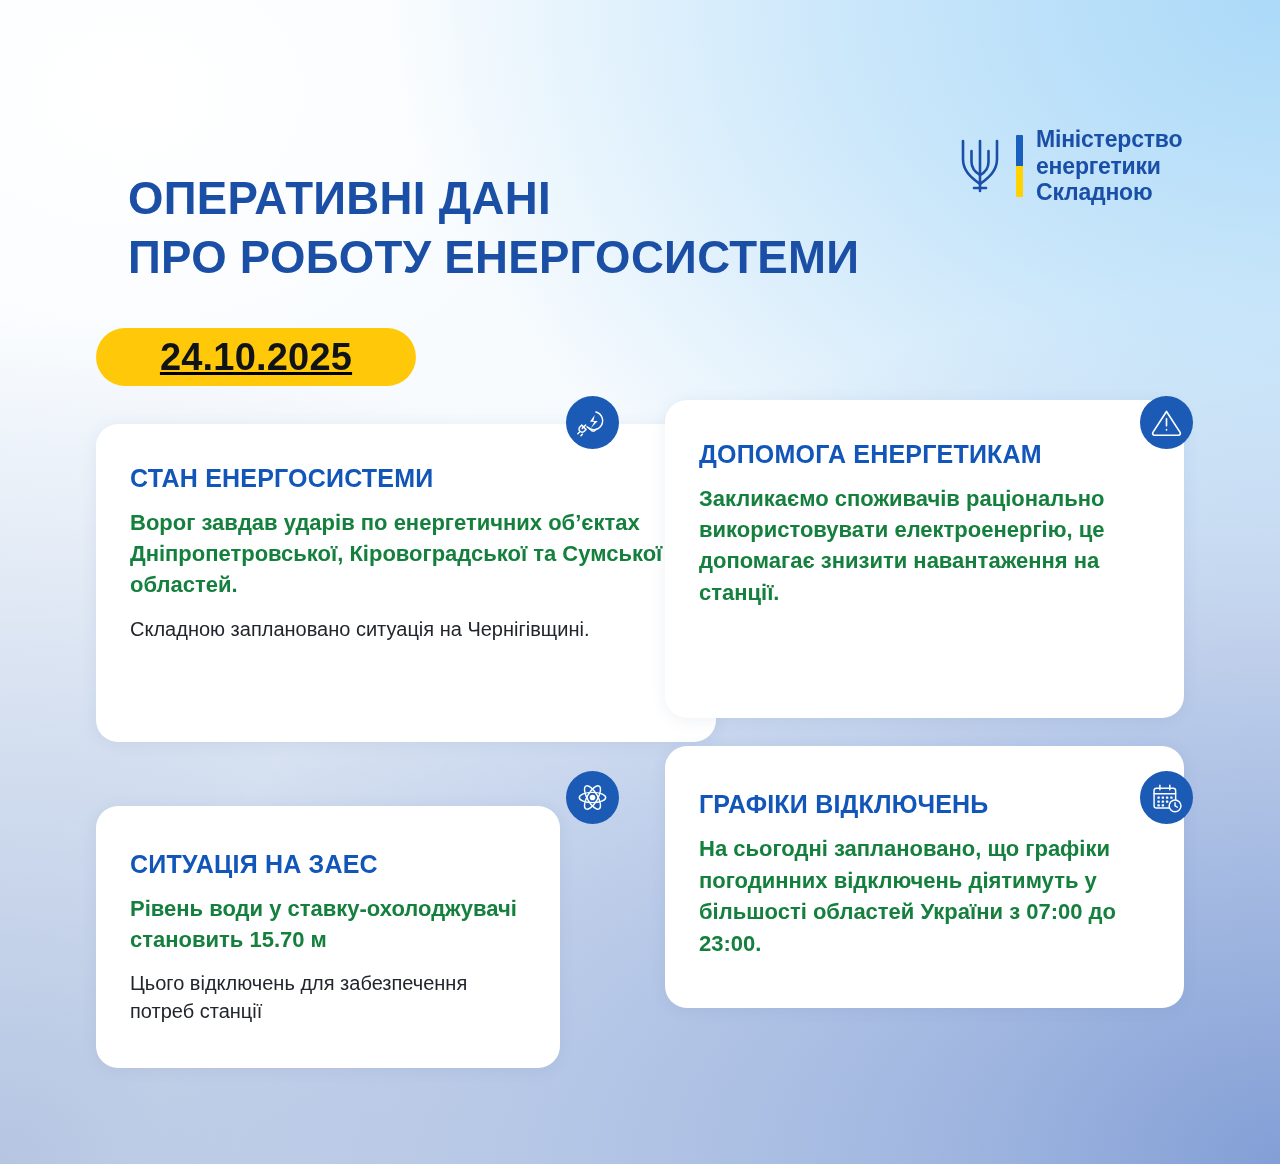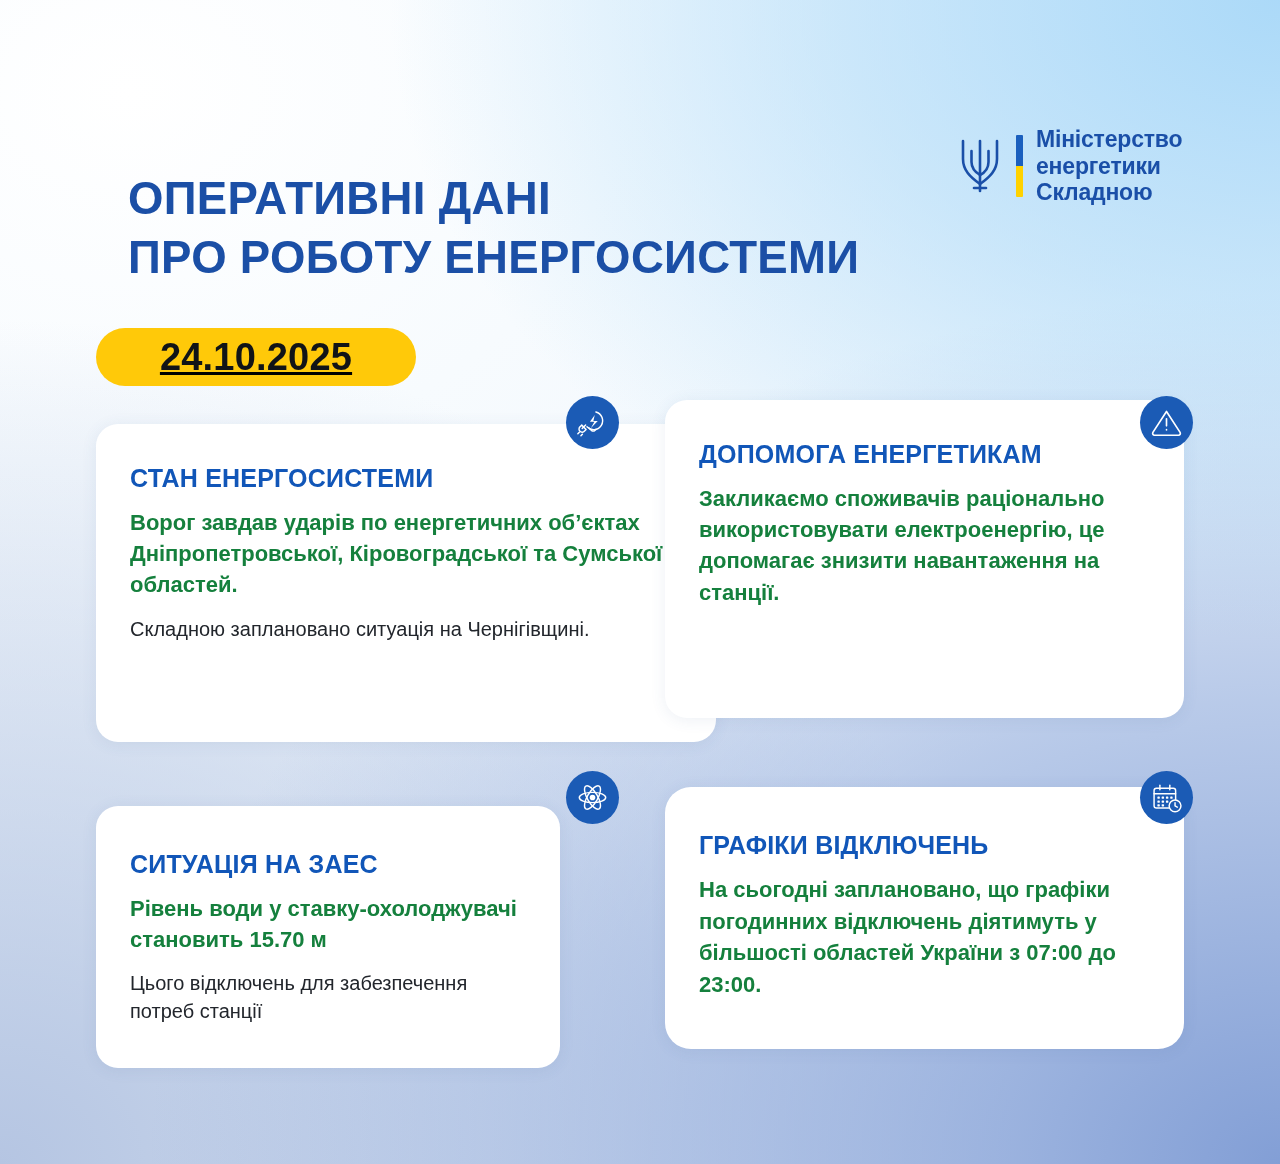--- a/index.html
+++ b/index.html
@@ -66,21 +66,21 @@
   
   .card {
     position:absolute;
     background:#ffffff;
     border-radius:22px;
     box-shadow:0 2px 16px rgba(60,90,140,0.09);
   }
   .card.c1 { left:96px;  top:424px; width:620px; height:318px; }
   .card.c2 { left:665px; top:400px; width:519px; height:318px; }
   .card.c3 { left:96px;  top:782px; width:464px; height:262px;margin-top:24px; }
-  .card.c4 { left:665px; top:787px; width:519px; height:262px;border-radius:26px; }
+  .card.c4 { left:665px; top:746px; width:519px; height:262px; }
 
   .card-head {
     color:#1156b8; font-weight:bold; font-size:25px;
     letter-spacing:0.2px; white-space:nowrap;
   }
   .card.c1 .card-head, .card.c2 .card-head { margin:40px 0 0 34px; }
   .card.c3 .card-head, .card.c4 .card-head { margin:44px 0 0 34px; }
 
   .card-body {
     margin:14px 34px 0 34px;

